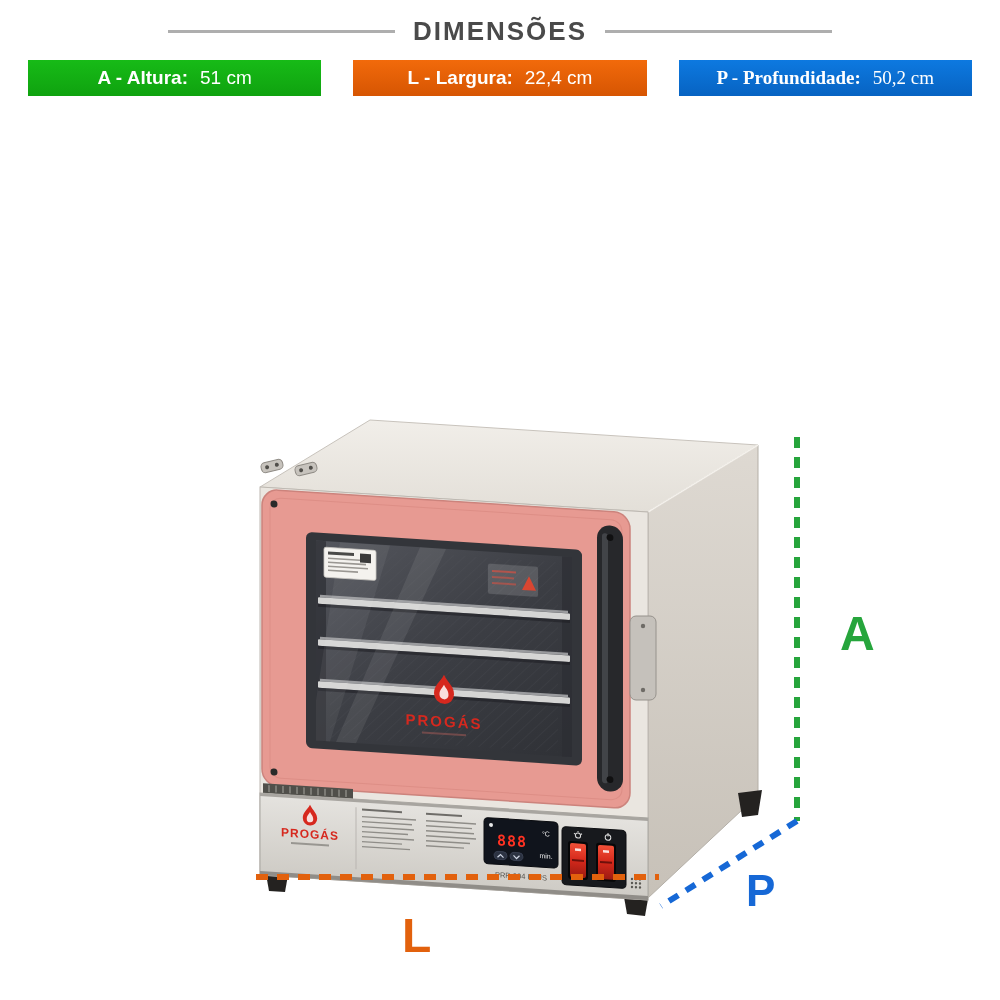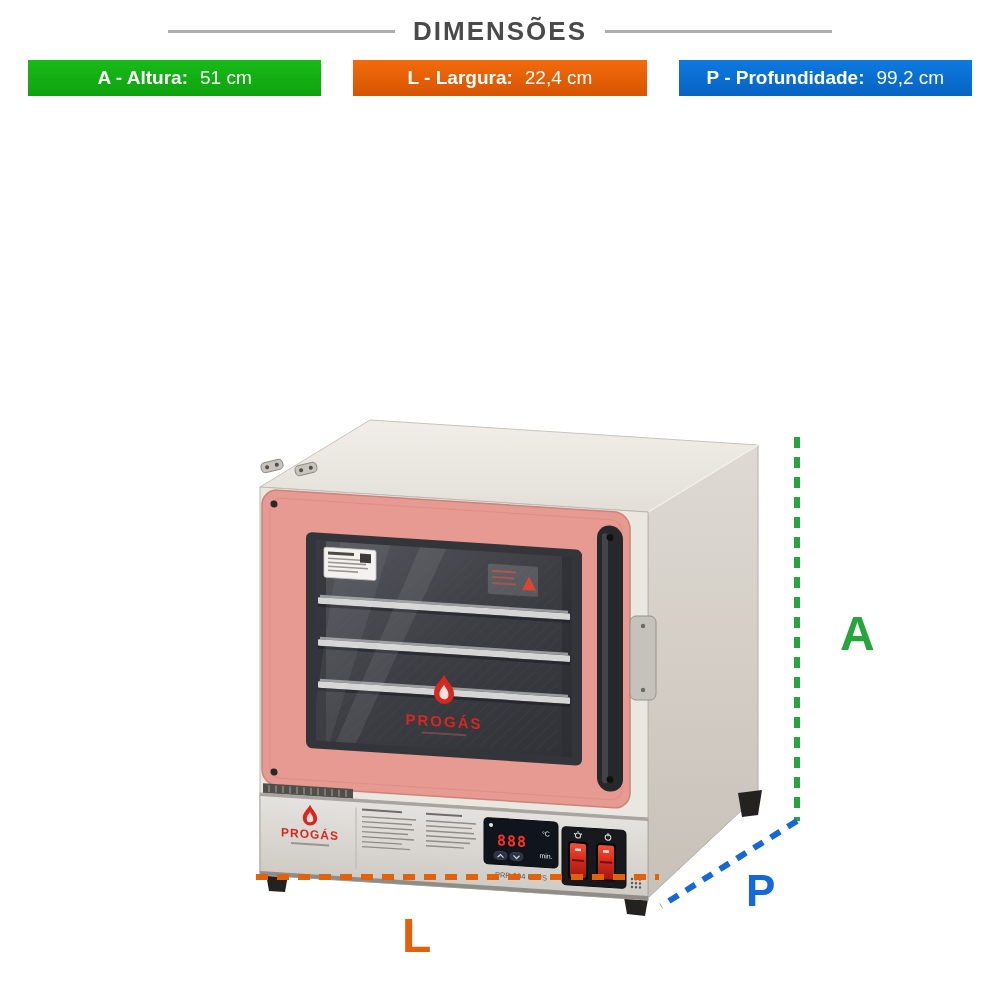--- a/index.html
+++ b/index.html
@@ -10,21 +10,21 @@
   .header{position:absolute;top:0;left:0;width:1000px;z-index:2;}
   .title-row{display:flex;align-items:center;width:664px;margin:16px auto 8px auto;}
   .title-rule{flex:1;height:3px;background:#aeaeae;}
   .page-title{font-size:26px;font-weight:700;color:#4a4a4a;letter-spacing:2px;margin:0 18px;white-space:nowrap;}
   .banners{display:flex;gap:32px;padding:0 28px;margin-top:13px;}
   .banner{flex:1;height:36px;display:flex;align-items:center;justify-content:center;color:#fff;font-size:19px;}
   .banner .b-label{font-weight:700;}
   .banner .b-value{margin-left:12px;font-weight:400;}
   .banner.green{background:linear-gradient(#17bb17,#0fa20f);}
   .banner.orange{background:linear-gradient(#f26a0b,#d65502);}
-  .banner.blue{background:linear-gradient(#0d79e0,#0763c2);}
+  .banner.blue{background:linear-gradient(#0d79e0,#0763c2);font-family:Liberation Serif, serif;}
   .scene{position:absolute;top:0;left:0;z-index:1;}
   .dim-label{font-weight:700;font-family:"Liberation Sans",sans-serif;}
   .digits{font-family:"DejaVu Sans Mono",monospace;font-weight:700;letter-spacing:1px;}
 </style>
 </head>
 <body>
 
 <div class="header">
   <div class="title-row">
     <span class="title-rule"></span>
@@ -35,21 +35,21 @@
     <div class="banner green">
       <span class="b-label">A - Altura:</span>
       <span class="b-value">51 cm</span>
     </div>
     <div class="banner orange">
       <span class="b-label">L - Largura:</span>
       <span class="b-value">22,4 cm</span>
     </div>
     <div class="banner blue">
       <span class="b-label">P - Profundidade:</span>
-      <span class="b-value">99,2 cm</span>
+      <span class="b-value">50,2 cm</span>
     </div>
   </div>
 </div>
 
 <svg class="scene" viewBox="0 0 1000 1000" width="1000" height="1000">
   <defs>
     <linearGradient id="topG" x1="0" y1="0" x2="0" y2="1">
       <stop offset="0" stop-color="#f1eee9"></stop>
         <stop offset="1" stop-color="#e3dfd8"></stop>
     </linearGradient>

